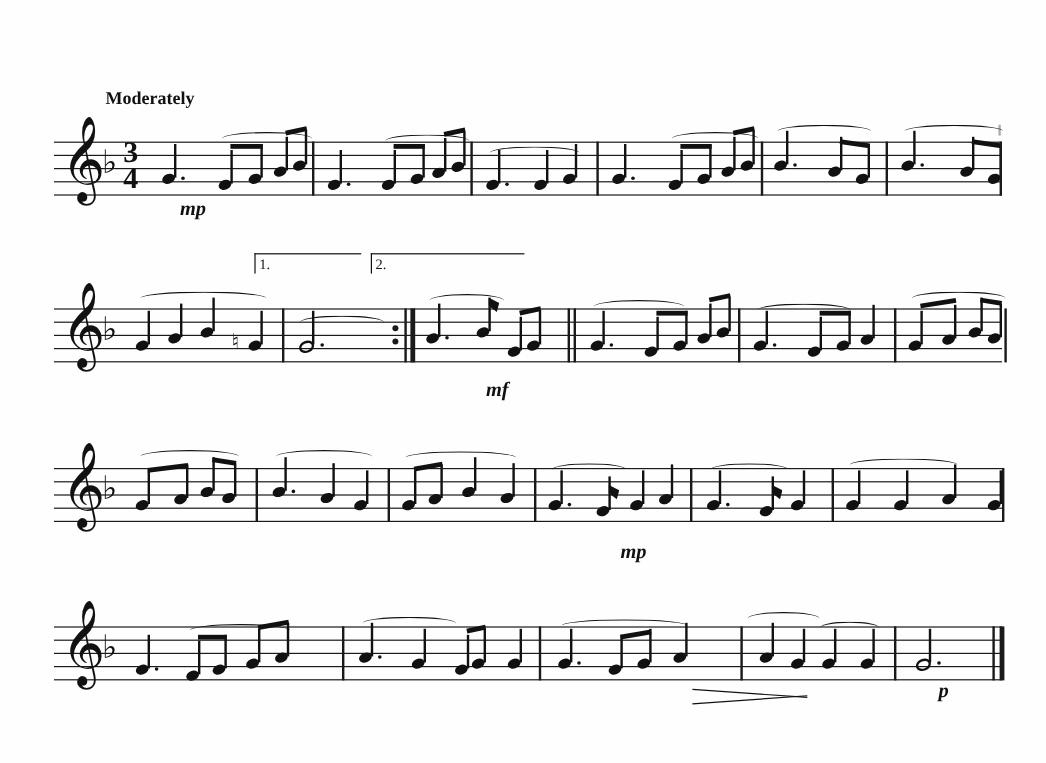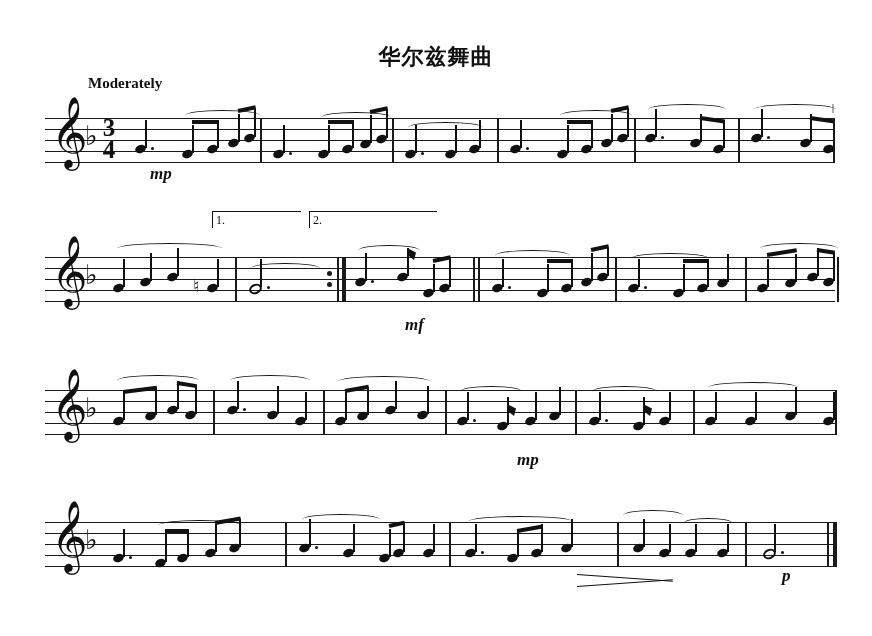--- a/index.html
+++ b/index.html
@@ -216,21 +216,20 @@
     width: 2px;
     height: 9px;
     opacity: .7;
   }
 </style>
 </head>
 <body>
 
 <div class="sheet">
 
-  <div class="title">华尔兹舞曲</div>
   <div class="tempo">Moderately</div>
 
   <div class="page-speck" style="left:832px; top:104px;"></div>
 
   <div class="system" style="top:118px;">
     <div class="staff">
       <div class="line l0"></div>
         <div class="line l1"></div>
         <div class="line l2"></div>
         <div class="line l3"></div>

